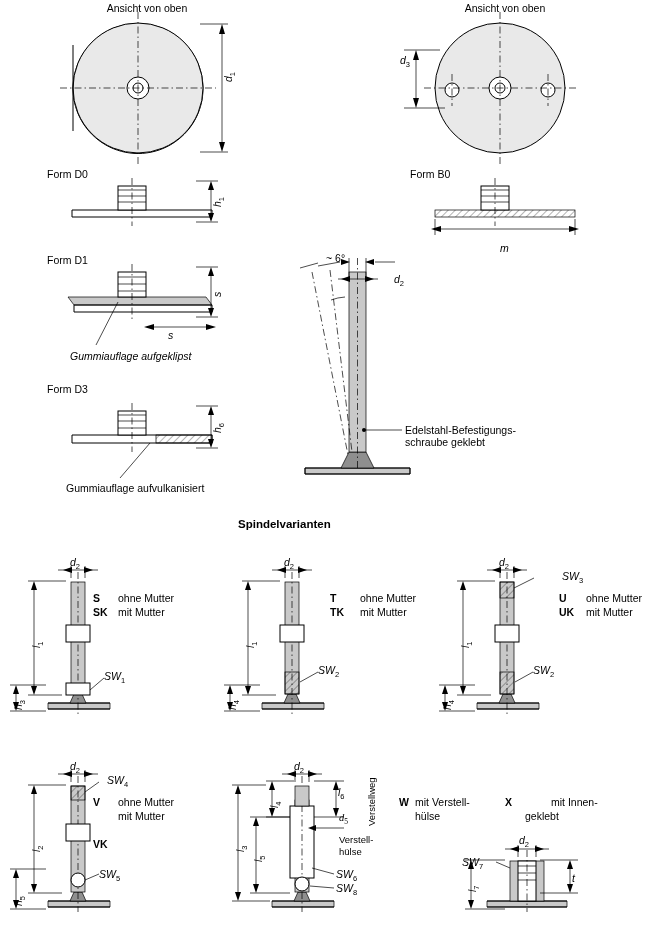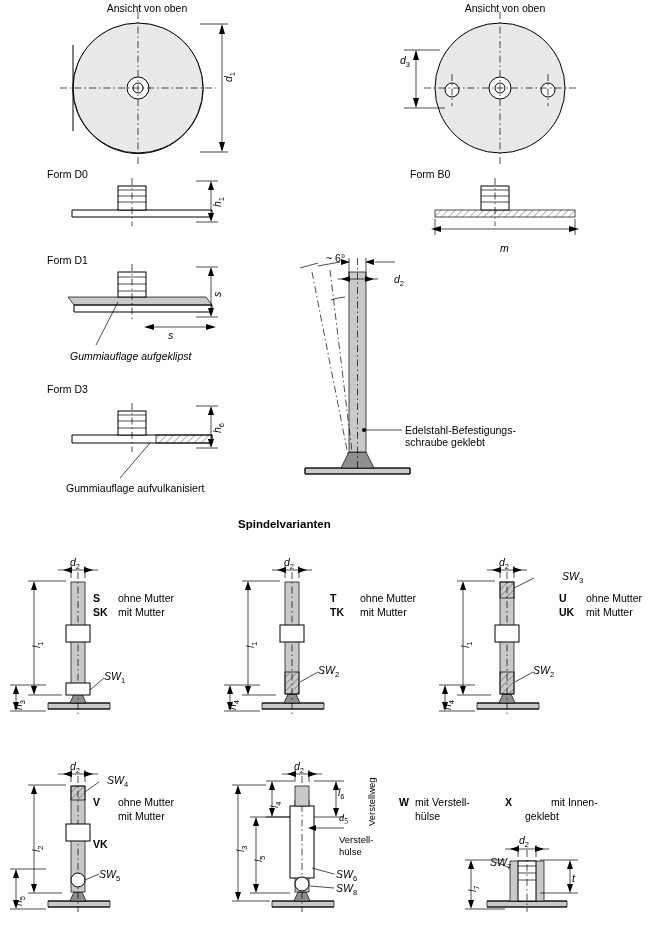--- a/index.html
+++ b/index.html
@@ -477,16 +477,16 @@
 <div class="lbl" style="left:339px;top:846px;font-size:9.5px;">hülse</div>
 <div class="lbl" style="left:336px;top:868px;text-align:right;"><span class="ital">SW</span><span class="sub">6</span></div>
 <div class="lbl" style="left:336px;top:882px;text-align:center;"><span class="ital">SW</span><span class="sub">8</span></div>
 <div class="lbl b" style="left:399px;top:796px;">W</div>
 <div class="lbl" style="left:415px;top:796px;text-align:center;">mit Verstell-</div>
 <div class="lbl" style="left:415px;top:810px;">hülse</div>
 
 <div class="lbl" style="left:519px;top:834px;"><span class="ital">d</span><span class="sub">2</span></div>
 <div class="lbl" style="left:466px;top:892px;transform:rotate(-90deg);transform-origin:left top;"><span class="ital">l</span><span class="sub">7</span></div>
 <div class="lbl" style="left:572px;top:872px;"><span class="ital">t</span></div>
-<div class="lbl" style="left:462px;top:856px;margin-left:28px;"><span class="ital">SW</span><span class="sub">7</span></div>
+<div class="lbl" style="left:462px;top:856px;"><span class="ital">SW</span><span class="sub">7</span></div>
 <div class="lbl b" style="left:505px;top:796px;">X</div>
 <div class="lbl" style="left:525px;top:796px;padding-left:26px;">mit Innen-</div>
 <div class="lbl" style="left:525px;top:810px;">geklebt</div>
 
 </body></html>

